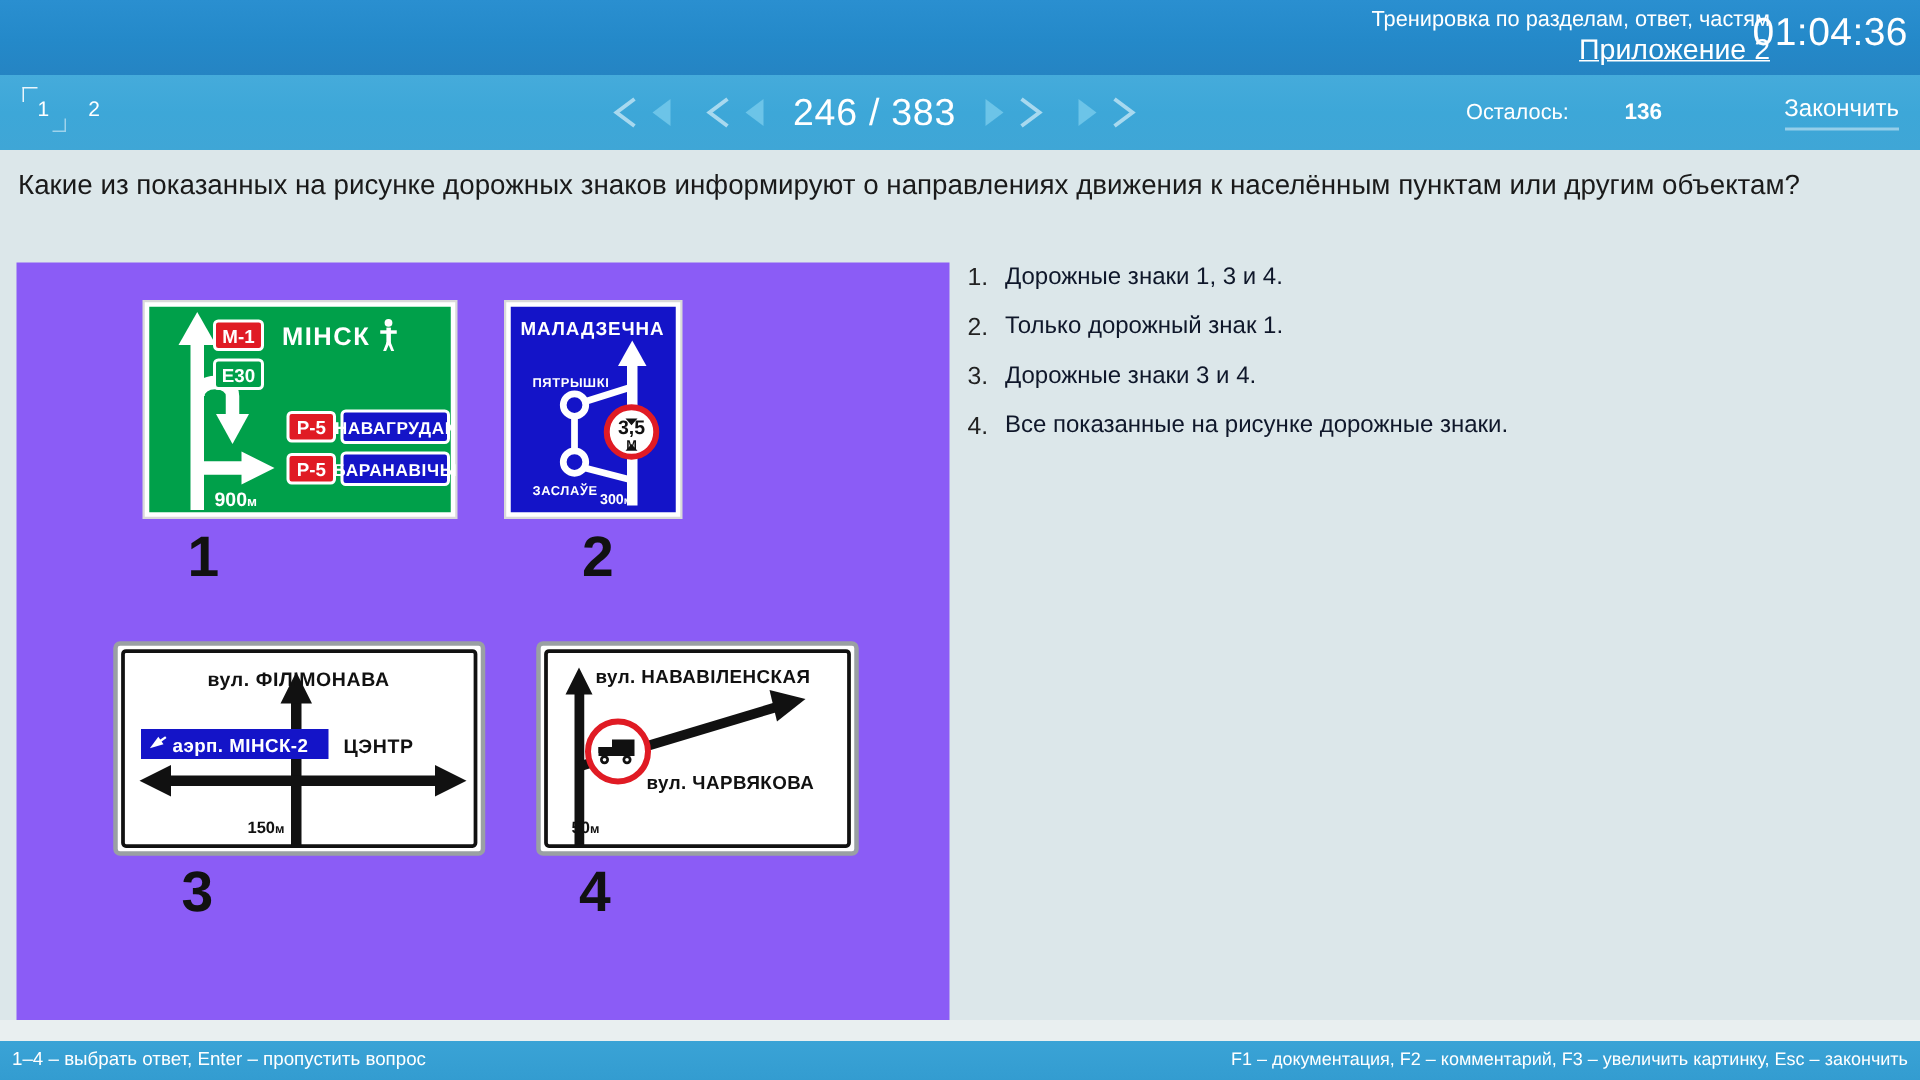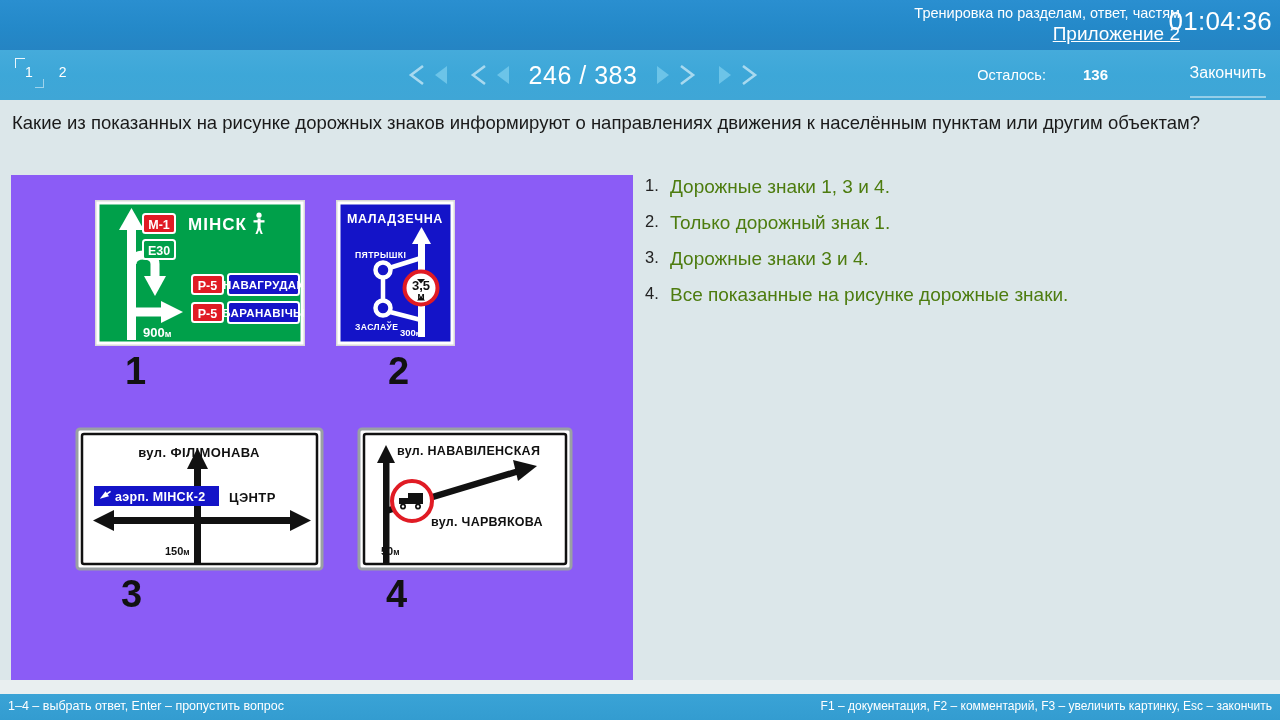--- a/index.html
+++ b/index.html
@@ -70,21 +70,21 @@
   .counter { font-size: 25px; color: #ffffff; letter-spacing: .5px; }
 
   .remaining {
     position: absolute; right: 172px; top: 16px;
     font-size: 14.5px; color: #ffffff;
   }
   .remaining b { font-weight: 700; font-size: 15px; margin-left: 33px; }
   .finish-btn {
     position: absolute; right: 14px; top: 14px;
     font-size: 16px; color: #ffffff; cursor: pointer;
-    padding-bottom: 14px;
+    padding-bottom: 3px;
     border-bottom: 2px solid rgba(255,255,255,0.45);
     text-align: right;
   }
 
   
   .question {
     position: absolute; left: 12px; top: 110px; width: 1200px;
     font-size: 18.5px; color: #1a1a1a; line-height: 1.45;
   }
 
@@ -92,21 +92,21 @@
   .img-panel {
     position: absolute; left: 11px; top: 175px;
     width: 622px; height: 588px;
     background: #8b5cf6;
   }
 
   
   .answers { position: absolute; left: 645px; top: 176px; width: 600px; }
   .answer { display: flex; gap: 9px; margin-bottom: 14px; cursor: pointer; }
   .answer-num { font-size: 16.5px; color: #222; width: 16px; flex: none; }
-  .answer-text { font-size: 19px; color: #4d7c0f; }
+  .answer-text { font-size: 16px; color: #0f172a; }
   .bottombar {
     position: absolute; left: 0; top: 694px; width: 1280px; height: 42px;
     background: linear-gradient(to bottom, #3aa3d6 0%, #2f98cd 100%);
     color: #ffffff;
     text-align: center;
   }
   .bottom-left { position: absolute; left: 8px; top: 5px; font-size: 12.5px; }
   .bottom-right { position: absolute; right: 8px; top: 5px; font-size: 12px; }
   .bottom-strip {
     position: absolute; left: 0; top: 680px; width: 1280px; height: 14px;

